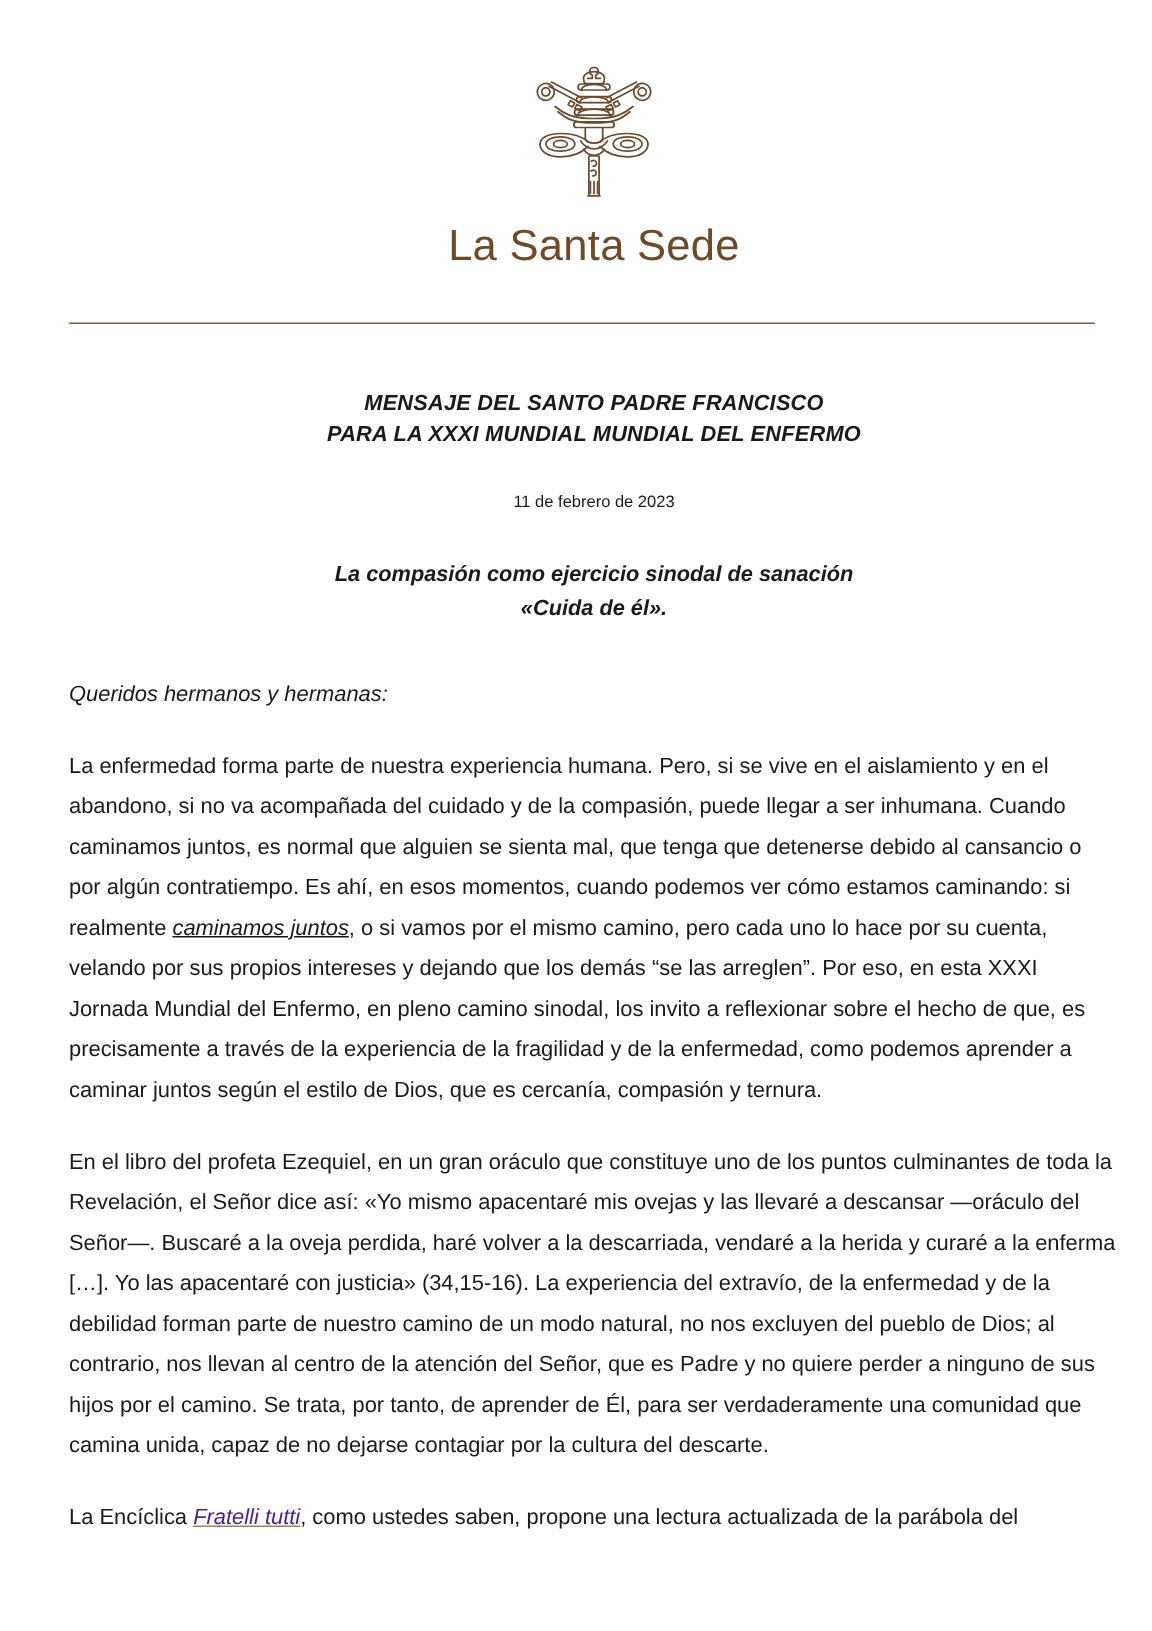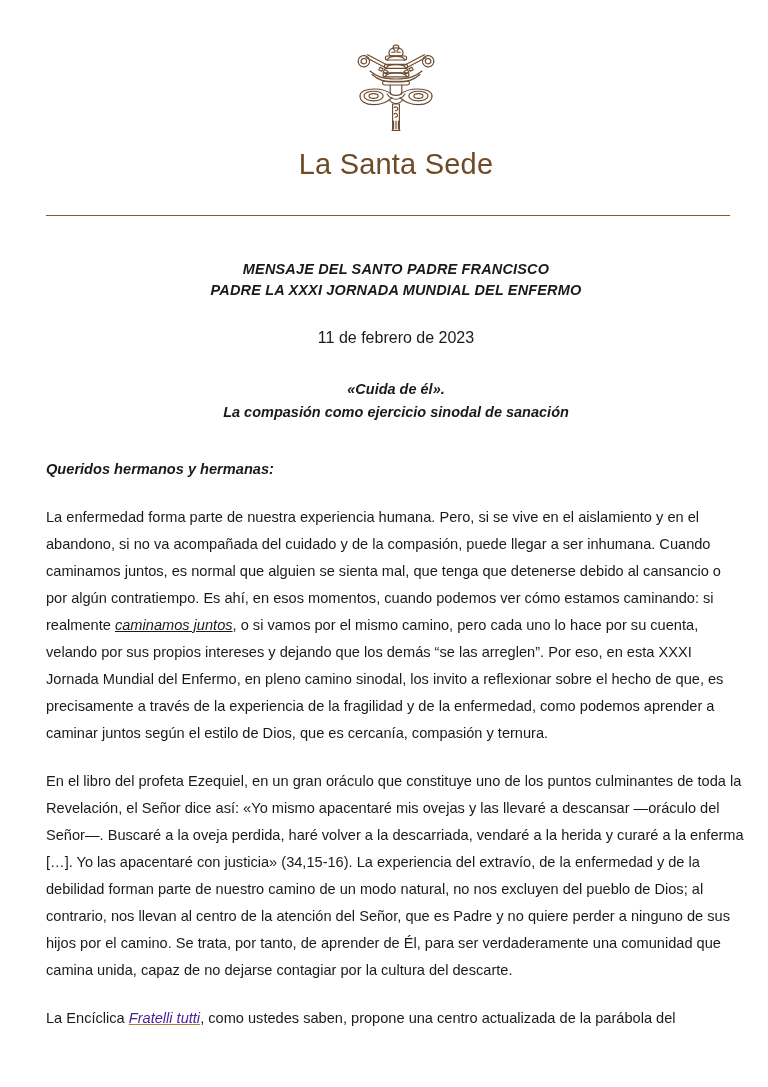--- a/index.html
+++ b/index.html
@@ -62,21 +62,21 @@
     font-size: 14.5px;
     font-weight: bold;
     font-style: italic;
     line-height: 21px;
     letter-spacing: 0.15px;
     text-align: center;
   }
   .doc-date {
     text-align: center;
     margin-top: 28px;
-    font-size: 16px;
+    font-size: 11px;
     font-weight: 400;
     font-style: normal;
   }
   .doc-subtitle {
     text-align: center;
     margin-top: 31px;
   }
   .doc-subtitle-line {
     font-size: 14.5px;
     font-weight: bold;
@@ -86,21 +86,20 @@
 
   
   .body-copy {
     margin-top: 32px;
   }
   .salutation {
     font-size: 14.6px;
     font-style: italic;
     line-height: 27px;
     margin: 0 0 21px 0;
-    font-weight: bold;
   }
   .para {
     font-size: 14.6px;
     line-height: 27px;
     margin: 0 0 21px 0;
     text-align: left;
     color: #1a1a1a;
   }
   .para em { font-style: italic; text-decoration: underline; }
   .doc-link {
@@ -177,35 +176,35 @@
       </g>
     </svg>
 
     <div class="site-title">La Santa Sede</div>
 
     <hr class="rule">
   </div>
 
   <div class="title-block">
     <div class="doc-title-line">MENSAJE DEL SANTO PADRE FRANCISCO</div>
-    <div class="doc-title-line">PADRE LA XXXI JORNADA MUNDIAL DEL ENFERMO</div>
+    <div class="doc-title-line">PARA LA XXXI MUNDIAL MUNDIAL DEL ENFERMO</div>
 
     <div class="doc-date">11 de febrero de 2023</div>
 
     <div class="doc-subtitle">
+      <div class="doc-subtitle-line">La compasión como ejercicio sinodal de sanación</div>
       <div class="doc-subtitle-line">«Cuida de él».</div>
-      <div class="doc-subtitle-line">La compasión como ejercicio sinodal de sanación</div>
     </div>
   </div>
 
   <div class="body-copy">
 
     <p class="salutation">Queridos hermanos y hermanas:</p>
 
     <p class="para"><span>La enfermedad forma parte de nuestra experiencia humana. Pero, si se vive en el aislamiento y en el abandono, si no va acompañada del cuidado y de la compasión, puede llegar a ser inhumana. Cuando caminamos juntos, es normal que alguien se sienta mal, que tenga que detenerse debido al cansancio o por algún contratiempo. Es ahí, en esos momentos, cuando podemos ver cómo estamos caminando: si realmente </span><em>caminamos juntos</em><span>, o si vamos por el mismo camino, pero cada uno lo hace por su cuenta, velando por sus propios intereses y dejando que los demás “se las arreglen”. Por eso, en esta XXXI Jornada Mundial del Enfermo, en pleno camino sinodal, los invito a reflexionar sobre el hecho de que, es precisamente a través de la experiencia de la fragilidad y de la enfermedad, como podemos aprender a caminar juntos según el estilo de Dios, que es cercanía, compasión y ternura.</span></p>
 
     <p class="para">En el libro del profeta Ezequiel, en un gran oráculo que constituye uno de los puntos culminantes de toda la Revelación, el Señor dice así: «Yo mismo apacentaré mis ovejas y las llevaré a descansar —oráculo del Señor—. Buscaré a la oveja perdida, haré volver a la descarriada, vendaré a la herida y curaré a la enferma […]. Yo las apacentaré con justicia» (34,15-16). La experiencia del extravío, de la enfermedad y de la debilidad forman parte de nuestro camino de un modo natural, no nos excluyen del pueblo de Dios; al contrario, nos llevan al centro de la atención del Señor, que es Padre y no quiere perder a ninguno de sus hijos por el camino. Se trata, por tanto, de aprender de Él, para ser verdaderamente una comunidad que camina unida, capaz de no dejarse contagiar por la cultura del descarte.</p>
 
-    <p class="para"><span>La Encíclica </span><a class="doc-link">Fratelli tutti</a><span>, como ustedes saben, propone una centro actualizada de la parábola del</span></p>
+    <p class="para"><span>La Encíclica </span><a class="doc-link">Fratelli tutti</a><span>, como ustedes saben, propone una lectura actualizada de la parábola del</span></p>
 
   </div>
 
 </div>
 
 </body></html>

